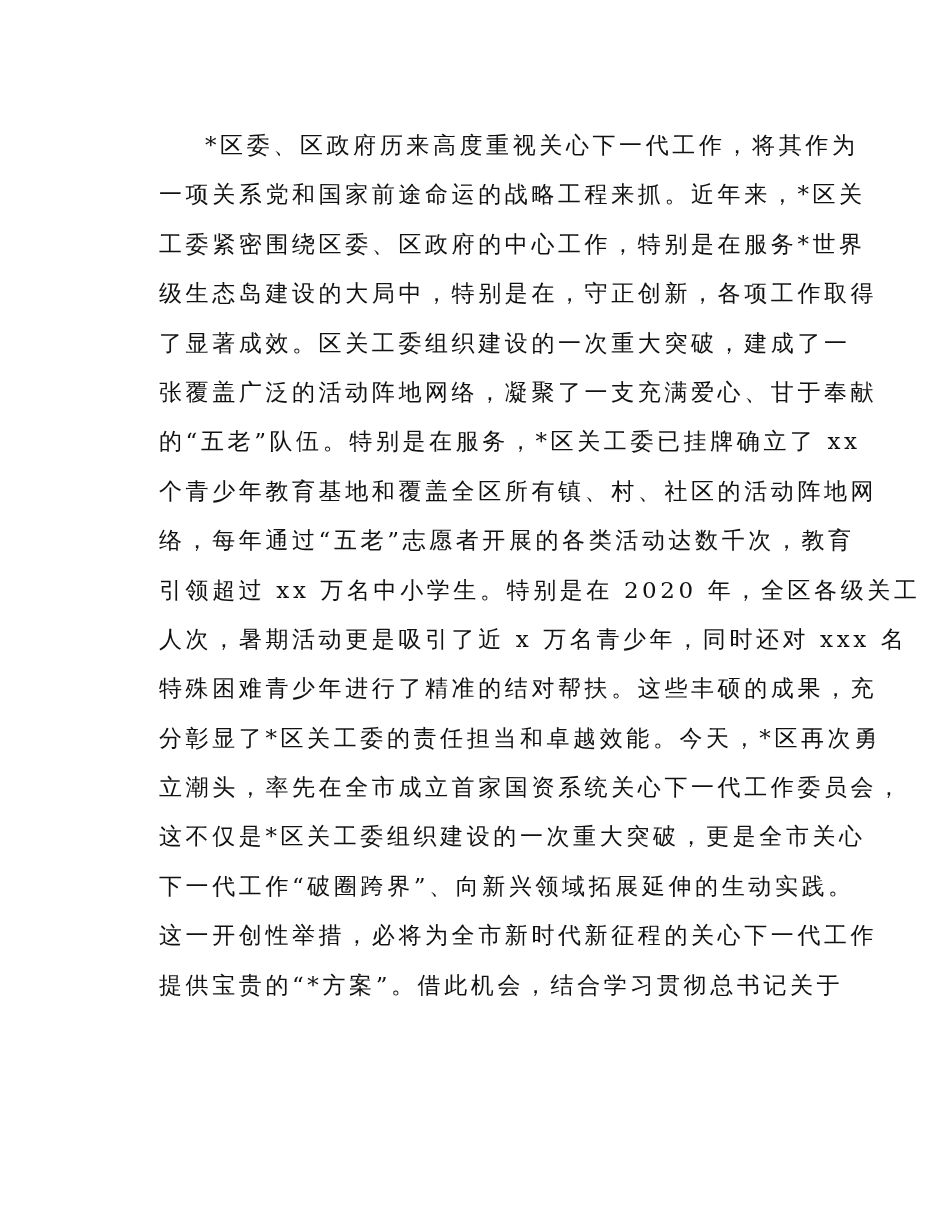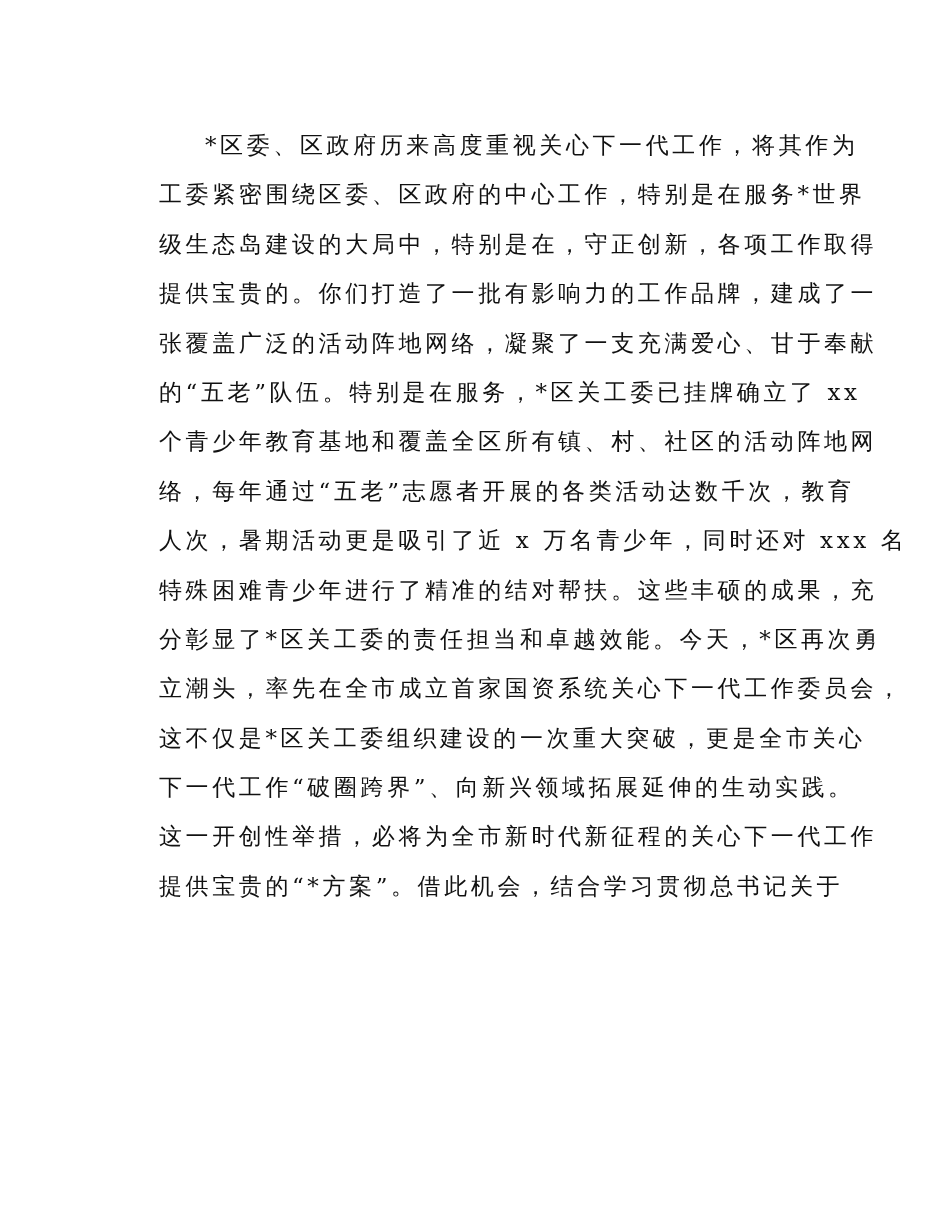--- a/index.html
+++ b/index.html
@@ -42,27 +42,29 @@
     .line.indent {
       padding-left: 46px;
     }
   </style>
 </head>
 <body>
 
 <div class="page">
   <div class="body-text">
     <span class="line indent">*区委、区政府历来高度重视关心下一代工作，将其作为</span>
+    <span class="line">一项关系党和国家前途命运的战略工程来抓。近年来，*区关</span>
     <span class="line">工委紧密围绕区委、区政府的中心工作，特别是在服务*世界</span>
     <span class="line">级生态岛建设的大局中，特别是在，守正创新，各项工作取得</span>
-    <span class="line">提供宝贵的。你们打造了一批有影响力的工作品牌，建成了一</span>
+    <span class="line">了显著成效。区关工委组织建设的一次重大突破，建成了一</span>
     <span class="line">张覆盖广泛的活动阵地网络，凝聚了一支充满爱心、甘于奉献</span>
     <span class="line">的“五老”队伍。特别是在服务，*区关工委已挂牌确立了 xx</span>
     <span class="line">个青少年教育基地和覆盖全区所有镇、村、社区的活动阵地网</span>
     <span class="line">络，每年通过“五老”志愿者开展的各类活动达数千次，教育</span>
+    <span class="line">引领超过 xx 万名中小学生。特别是在 2020 年，全区各级关工</span>
     <span class="line">人次，暑期活动更是吸引了近 x 万名青少年，同时还对 xxx 名</span>
     <span class="line">特殊困难青少年进行了精准的结对帮扶。这些丰硕的成果，充</span>
     <span class="line">分彰显了*区关工委的责任担当和卓越效能。今天，*区再次勇</span>
     <span class="line">立潮头，率先在全市成立首家国资系统关心下一代工作委员会，</span>
     <span class="line">这不仅是*区关工委组织建设的一次重大突破，更是全市关心</span>
     <span class="line">下一代工作“破圈跨界”、向新兴领域拓展延伸的生动实践。</span>
     <span class="line">这一开创性举措，必将为全市新时代新征程的关心下一代工作</span>
     <span class="line">提供宝贵的“*方案”。借此机会，结合学习贯彻总书记关于</span>
   </div>
 </div>

